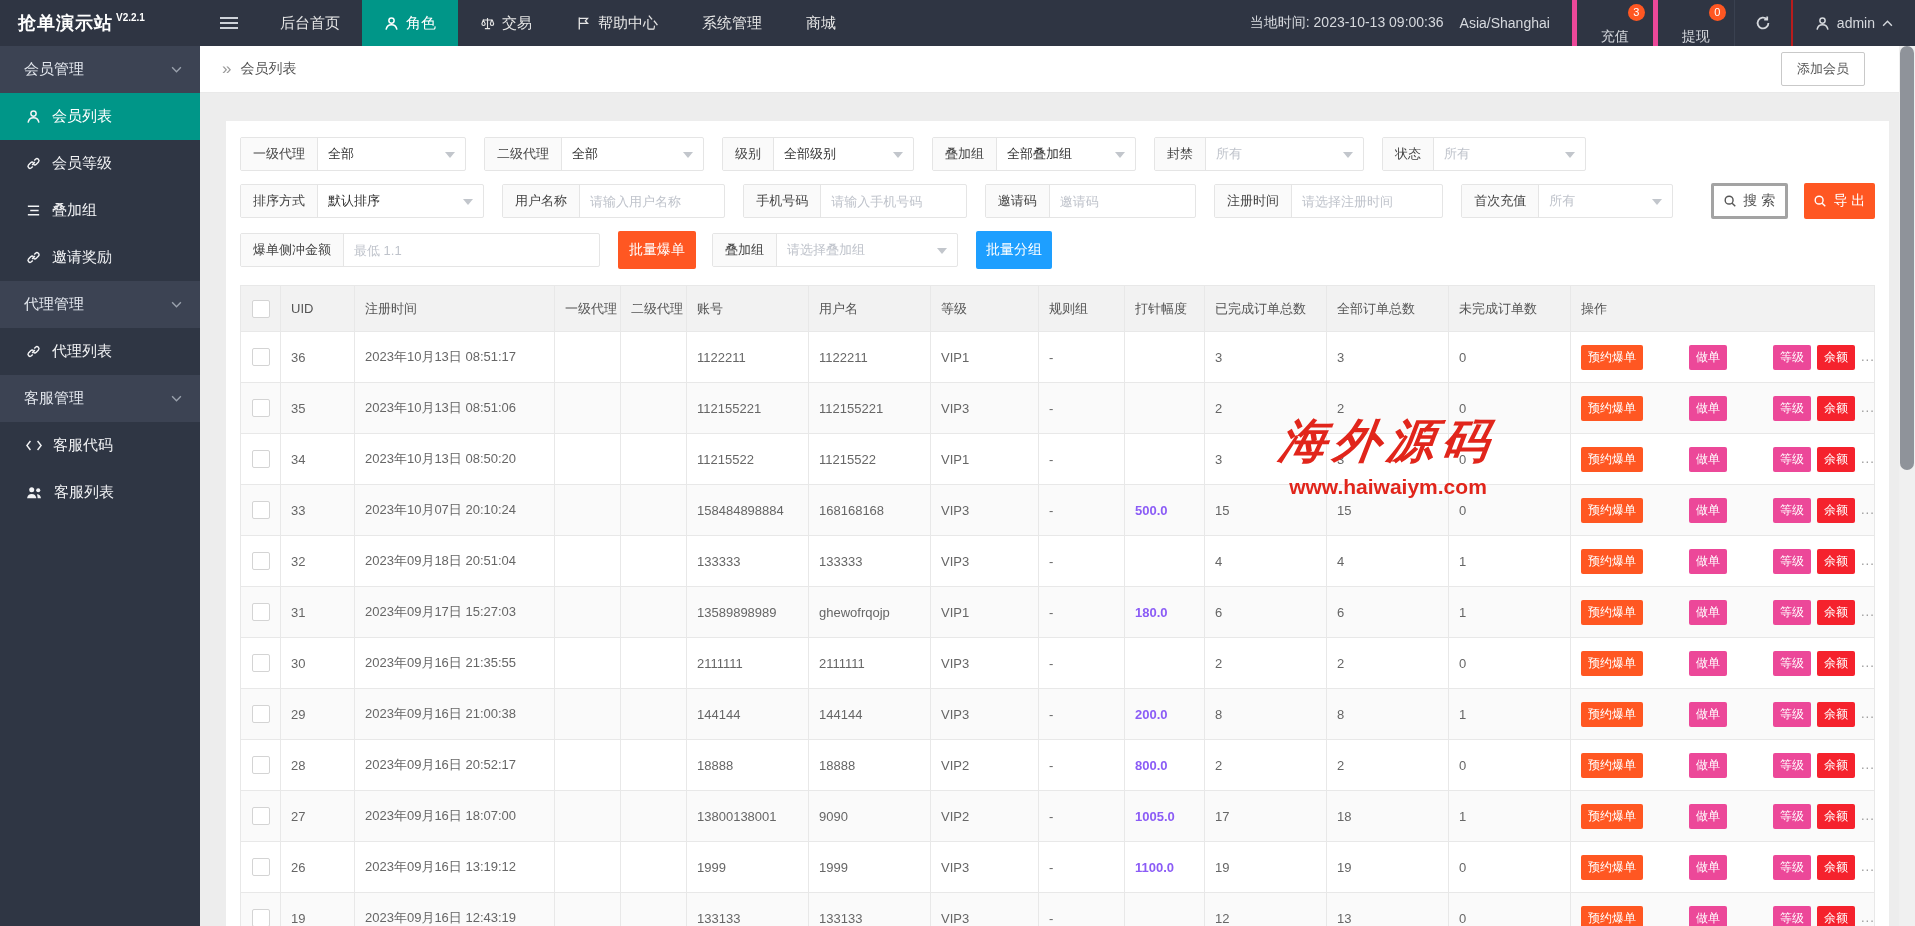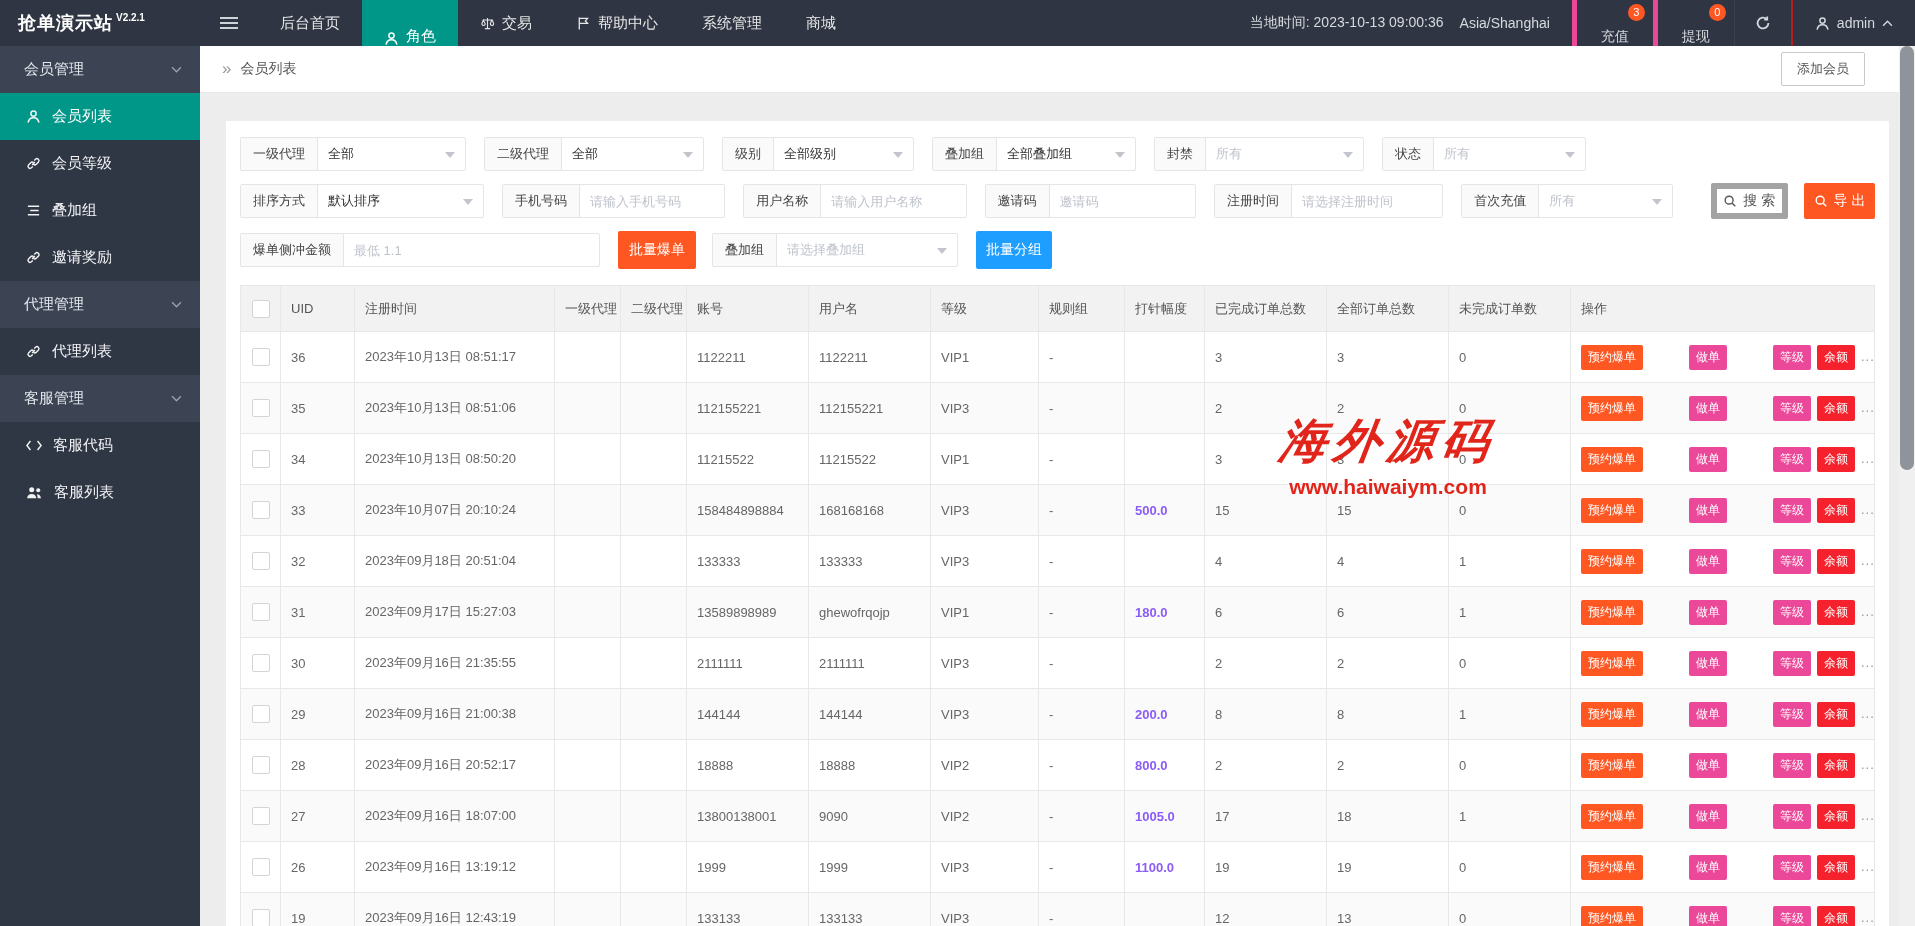--- a/index.html
+++ b/index.html
@@ -9,21 +9,21 @@
 
   
   .navbar { position:absolute; top:0; left:0; right:0; height:46px; background:#2f3543;
     display:flex; align-items:stretch; color:#e6e6e6; z-index:20; }
   .brand { width:200px; display:flex; align-items:center; padding-left:18px; color:#fff;
     font-size:18px; font-weight:bold; letter-spacing:1px; }
   .brand sup { font-size:10px; font-weight:bold; margin-left:3px; position:relative; top:-6px; letter-spacing:0; }
   .nav-toggle { width:58px; display:flex; align-items:center; justify-content:center; color:#cfd3da; cursor:pointer; }
   .nav-menu { display:flex; align-items:stretch; }
   .nav-item { display:flex; align-items:center; gap:7px; padding:0 22px; font-size:15px; color:#e6e6e6; cursor:pointer; }
-  .nav-item.active { background:#009688; color:#fff;align-items:flex-end; }
+  .nav-item.active { background:#009688; color:#fff; }
   .nav-right { margin-left:auto; display:flex; align-items:stretch; font-size:14px; color:#d6d9de; }
   .nav-time { display:flex; align-items:center; gap:16px; padding:0 22px; }
   .nav-quick { position:relative; display:flex; align-items:flex-end; padding:0 24px; border-left:5px solid #ec4899; cursor:pointer; }
   .badge { position:absolute; top:4px; right:8px; min-width:17px; height:17px; padding:0 4px;
     background:#ff5722; border-radius:9px; color:#fff; font-size:11px; line-height:17px; text-align:center; }
   .nav-refresh { display:flex; align-items:center; padding:0 20px; border-left:1px solid #3a4150; cursor:pointer; }
   .nav-user { display:flex; align-items:center; gap:7px; padding:0 22px; border-left:2px solid #b91c1c; cursor:pointer; }
 
   
   .sidebar { position:absolute; top:46px; left:0; bottom:0; width:200px; background:#2f3644; z-index:15; }
@@ -51,21 +51,21 @@
   .flabel { display:flex; align-items:center; padding:0 12px; background:#fafafa; border-right:1px solid #e5e5e5;
     color:#444; font-size:13px; white-space:nowrap; }
   .fvalue { flex:1; display:flex; align-items:center; padding:0 10px; font-size:13px; color:#333; cursor:pointer; }
   .fvalue .ph { color:#bfc3cb; }
   .fvalue input { border:none; outline:none; width:100%; font-size:13px; color:#333; font-family:inherit; background:transparent; }
   .fvalue input::placeholder { color:#bfc3cb; }
   .caret { width:0; height:0; border:5px solid transparent; border-top:6px solid #c2c6cc; margin-left:auto; margin-top:6px; flex:none; }
 
   .btn { display:inline-flex; align-items:center; justify-content:center; gap:6px; border:none; border-radius:2px;
     color:#fff; font-size:14px; cursor:pointer; font-family:inherit; }
-  .btn-search { background:#fff; border:6px solid #a3a3a3; color:#555; width:78px; height:36px; margin-left:20px; }
+  .btn-search { background:#fff; border:3px solid #a3a3a3; color:#555; width:78px; height:36px; margin-left:20px; }
   .btn-export { background:#ff5722; width:72px; height:36px; margin-left:16px; }
   .btn-burst  { background:#ff5722; width:78px; height:38px; margin-right:16px; }
   .btn-assign { background:#1e9fff; width:76px; height:38px; }
 
   
   .table-wrap { margin-top:16px; }
   table { width:100%; border-collapse:collapse; table-layout:fixed; font-size:13px; color:#666; }
   th { background:#f2f2f2; font-weight:normal; color:#555; height:46px; text-align:left; padding:0 10px;
     border:1px solid #e8e8e8; overflow:hidden; white-space:nowrap; }
   td { height:51px; padding:0 10px; border:1px solid #e8e8e8; background:#fff; overflow:hidden; white-space:nowrap; }
@@ -332,29 +332,29 @@
       </div>
     <div class="filter-row" id="filterRow2">
         <div class="fgroup" style="width: 247px;">
           <span class="flabel">排序方式</span>
           <div class="fvalue">
             <span>默认排序</span>
             <span class="caret"></span>
           </div>
         </div>
         <div class="fgroup" style="width: 226px;">
+          <span class="flabel">用户名称</span>
+          <div class="fvalue">
+            <input placeholder="请输入用户名称" style="">
+          </div>
+        </div>
+        <div class="fgroup" style="width: 226px;">
           <span class="flabel">手机号码</span>
           <div class="fvalue">
             <input placeholder="请输入手机号码" style="">
-          </div>
-        </div>
-        <div class="fgroup" style="width: 226px;">
-          <span class="flabel">用户名称</span>
-          <div class="fvalue">
-            <input placeholder="请输入用户名称" style="">
           </div>
         </div>
         <div class="fgroup" style="width: 214px;">
           <span class="flabel">邀请码</span>
           <div class="fvalue">
             <input placeholder="邀请码" style="">
           </div>
         </div>
         <div class="fgroup" style="width: 232px;">
           <span class="flabel">注册时间</span>

